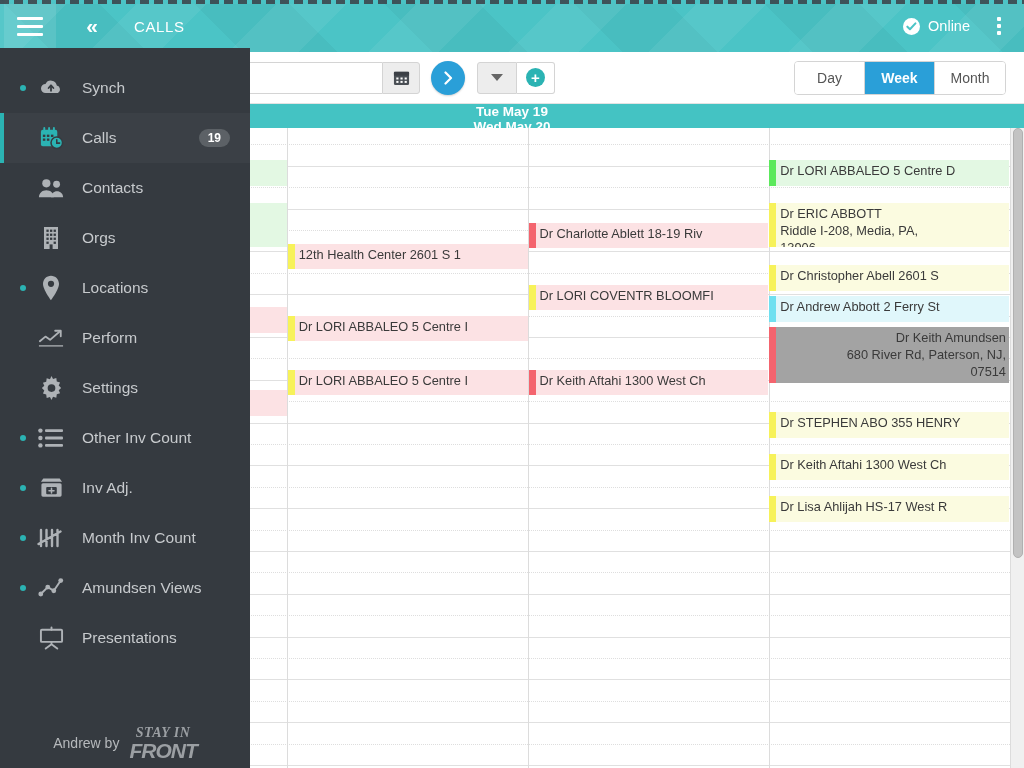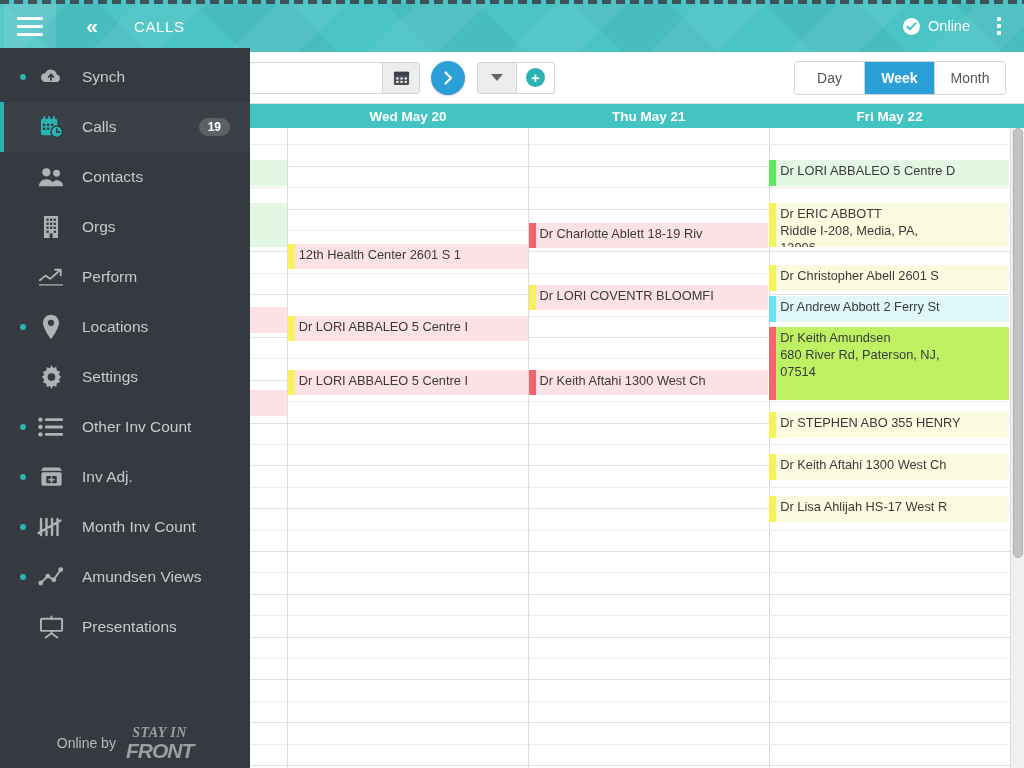--- a/index.html
+++ b/index.html
@@ -94,21 +94,21 @@
     border-radius:4px; overflow:hidden; background:#fff;
   }
   .view-btn {
     min-width:70px; height:32px; display:flex; align-items:center; justify-content:center;
     font-size:14px; color:#555; background:#fff; cursor:pointer; border-right:1px solid #d4d4d4;
   }
   .view-btn:last-child { border-right:none; }
   .view-btn.active { background:#2a9fd8; color:#fff; font-weight:bold; }
 
   
-  .day-header { display:flex; height:24px; background:#44c3c3; }
+  .day-header { display:flex; height:24px; background:#44c3c3;flex-direction:column; }
   .day-header .gutter { width:47px; flex:none; }
   .day-cell {
     flex:1 1 0; display:flex; align-items:center; justify-content:center;
     color:#fff; font-size:13.5px; font-weight:bold;
   }
   .day-header .sb-pad { width:14px; flex:none; }
 
   
   .grid-body { position:relative; height:640px; overflow:hidden; background:#fff; display:flex; }
   .gutter-col { width:47px; flex:none; border-right:1px solid #dcdcdc; position:relative; }
@@ -132,21 +132,21 @@
     color:#3a3a3a; padding:2px 3px 2px 11px; white-space:pre-wrap;
   }
   .event .bar { position:absolute; left:0; top:0; bottom:0; width:7px; }
   .event .txt { display:block; }
 
   
   .sidebar {
     position:absolute; top:48px; left:0; width:250px; height:720px;
     background:#353a40; z-index:50; overflow:hidden;
   }
-  .nav-list { padding-top:4px; }
+  .nav-list { padding-top:15px; }
   .nav-item {
     position:relative; display:flex; align-items:center; height:50px;
     padding-left:22px; cursor:pointer;
   }
   .nav-item.active { background:#3b4046; }
   .nav-item.active:before {
     content:""; position:absolute; left:0; top:0; bottom:0; width:4px; background:#2bb3b3;
   }
   .dot { position:absolute; left:20px; width:6px; height:6px; border-radius:50%; background:#2bb3b3; }
   .nav-icon {
@@ -337,21 +337,21 @@
             <div class="event" style="left: 25%; width: calc(25% - 1px); top: 242px; height: 25px; background: rgb(252, 226, 228);"><span class="bar" style="background: rgb(247, 242, 90);"></span><span class="txt">Dr LORI ABBALEO 5 Centre I</span></div>
             <div class="event" style="left: 50%; width: calc(25% - 1px); top: 95px; height: 25px; background: rgb(252, 226, 228);"><span class="bar" style="background: rgb(244, 100, 110);"></span><span class="txt">Dr Charlotte Ablett 18-19 Riv</span></div>
             <div class="event" style="left: 50%; width: calc(25% - 1px); top: 157px; height: 25px; background: rgb(252, 226, 228);"><span class="bar" style="background: rgb(247, 242, 90);"></span><span class="txt">Dr LORI COVENTR BLOOMFI</span></div>
             <div class="event" style="left: 50%; width: calc(25% - 1px); top: 242px; height: 25px; background: rgb(252, 226, 228);"><span class="bar" style="background: rgb(244, 100, 110);"></span><span class="txt">Dr Keith Aftahi 1300 West Ch</span></div>
             <div class="event" style="left: 75%; width: calc(25% - 1px); top: 32px; height: 26px; background: rgb(227, 248, 227);"><span class="bar" style="background: rgb(92, 233, 92);"></span><span class="txt">Dr LORI ABBALEO 5 Centre D</span></div>
             <div class="event" style="left: 75%; width: calc(25% - 1px); top: 75px; height: 44px; background: rgb(251, 251, 224);"><span class="bar" style="background: rgb(247, 242, 90);"></span><span class="txt">Dr ERIC ABBOTT
 Riddle I-208, Media, PA,
 13906</span></div>
             <div class="event" style="left: 75%; width: calc(25% - 1px); top: 137px; height: 26px; background: rgb(251, 251, 224);"><span class="bar" style="background: rgb(247, 242, 90);"></span><span class="txt">Dr Christopher Abell 2601 S</span></div>
             <div class="event" style="left: 75%; width: calc(25% - 1px); top: 168px; height: 26px; background: rgb(224, 247, 251);"><span class="bar" style="background: rgb(111, 224, 240);"></span><span class="txt">Dr Andrew Abbott 2 Ferry St</span></div>
-            <div class="event" style="left: 75%; width: calc(25% - 1px); top: 199px; height: 73px; background: #bef264;"><span class="bar" style="background: rgb(244, 100, 110);"></span><span class="txt">Dr Keith Amundsen
+            <div class="event" style="left: 75%; width: calc(25% - 1px); top: 199px; height: 56px; background: #a3a3a3; text-align: right;"><span class="bar" style="background: rgb(244, 100, 110);"></span><span class="txt">Dr Keith Amundsen
 680 River Rd, Paterson, NJ,
 07514</span></div>
             <div class="event" style="left: 75%; width: calc(25% - 1px); top: 284px; height: 26px; background: rgb(251, 251, 224);"><span class="bar" style="background: rgb(247, 242, 90);"></span><span class="txt">Dr STEPHEN ABO 355 HENRY</span></div>
             <div class="event" style="left: 75%; width: calc(25% - 1px); top: 326px; height: 26px; background: rgb(251, 251, 224);"><span class="bar" style="background: rgb(247, 242, 90);"></span><span class="txt">Dr Keith Aftahi 1300 West Ch</span></div>
             <div class="event" style="left: 75%; width: calc(25% - 1px); top: 368px; height: 26px; background: rgb(251, 251, 224);"><span class="bar" style="background: rgb(247, 242, 90);"></span><span class="txt">Dr Lisa Ahlijah HS-17 West R</span></div>
           </div>
       </div>
       <div class="sbar-col">
         <div class="sbar-thumb"></div>
       </div>
@@ -417,38 +417,38 @@
                 <rect x="12.6" y="11.6" width="2.3" height="2.3"></rect>
                 <rect x="5.4" y="15.6" width="2.3" height="2.3"></rect>
                 <rect x="12.6" y="15.6" width="2.3" height="2.3"></rect>
                 <rect x="8.6" y="18.4" width="3" height="4.6"></rect>
               </g>
             </svg>
           </span>
           <span class="nav-label">Orgs</span>
         </div>
         <div class="nav-item">
+          <span class="dot"></span>
+          <span class="nav-icon">
+            <svg width="20" height="26" viewBox="0 0 20 26" fill="currentColor">
+              <path d="M10 .8C5.6.8 2 4.4 2 8.8c0 6 8 16.4 8 16.4s8-10.4 8-16.4c0-4.4-3.6-8-8-8z"></path>
+              <circle cx="10" cy="8.8" r="3.1" fill="#353a40"></circle>
+            </svg>
+          </span>
+          <span class="nav-label">Locations</span>
+        </div>
+        <div class="nav-item">
           <span class="nav-icon">
             <svg width="26" height="22" viewBox="0 0 28 22" fill="none" stroke="currentColor" stroke-width="2">
               <path d="M1 19.5h26" stroke-width="1.4"></path>
               <path d="M2 14.5 L8 9.5 L13 13 L24 3.5" stroke-linecap="round" stroke-linejoin="round"></path>
               <path d="M18.5 3.2h6v6" stroke-linecap="round" stroke-linejoin="round"></path>
             </svg>
           </span>
           <span class="nav-label">Perform</span>
-        </div>
-        <div class="nav-item">
-          <span class="dot"></span>
-          <span class="nav-icon">
-            <svg width="20" height="26" viewBox="0 0 20 26" fill="currentColor">
-              <path d="M10 .8C5.6.8 2 4.4 2 8.8c0 6 8 16.4 8 16.4s8-10.4 8-16.4c0-4.4-3.6-8-8-8z"></path>
-              <circle cx="10" cy="8.8" r="3.1" fill="#353a40"></circle>
-            </svg>
-          </span>
-          <span class="nav-label">Locations</span>
         </div>
         <div class="nav-item">
           <span class="nav-icon">
             <svg width="25" height="25" viewBox="0 0 26 26" fill="currentColor">
               <path d="M13 0l1.6 3.1 3.4-.9.5 3.5 3.4 1-1.4 3.2 2.5 2.5-2.5 2.4 1.4 3.2-3.4 1-.5 3.5-3.4-.9L13 25l-1.6-3.1-3.4.9-.5-3.5-3.4-1 1.4-3.2L3 12.6l2.5-2.5L4.1 6.9l3.4-1 .5-3.5 3.4.9z"></path>
               <circle cx="13" cy="12.6" r="4" fill="#353a40"></circle>
             </svg>
           </span>
           <span class="nav-label">Settings</span>
         </div>
@@ -504,21 +504,21 @@
           <span class="nav-icon">
             <svg width="25" height="24" viewBox="0 0 26 24" fill="none" stroke="currentColor" stroke-width="2">
               <rect x="2" y="3.5" width="22" height="12.5" rx="1"></rect>
               <path d="M13 1v2.5M13 16v2.6M13 18.6 L7 23M13 18.6 L19 23" stroke-linecap="round"></path>
             </svg>
           </span>
           <span class="nav-label">Presentations</span>
         </div>
       </div>
     <div class="powered">
-      <span class="pw-txt">Online by</span>
+      <span class="pw-txt">Andrew by</span>
       <span class="logo-box">
         <span class="logo-top">STAY IN</span>
         <span class="logo-main">FRONT</span>
       </span>
     </div>
   </div>
 
 </div>
 
 </body></html>

